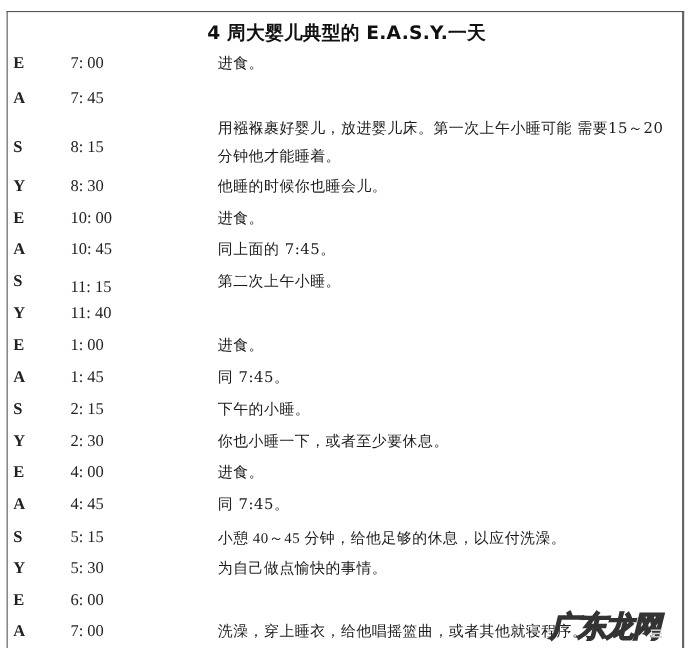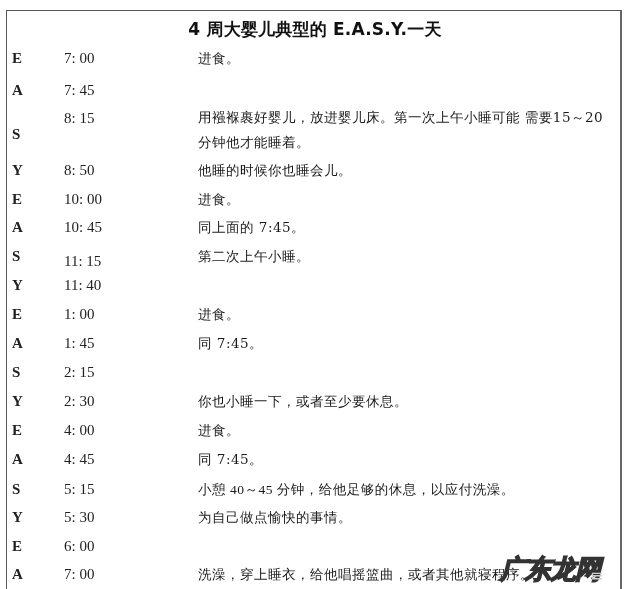--- a/index.html
+++ b/index.html
@@ -102,26 +102,26 @@
       <span class="letter" style="top: 0px;">E</span>
       <span class="time" style="top: 0px;">7: 00</span>
       <span class="desc" style="top: -4px;">进食。</span>
     </div>
     <div class="row" style="top: 82px;">
       <span class="letter" style="top: 0px;">A</span>
       <span class="time" style="top: 0px;">7: 45</span>
     </div>
     <div class="row" style="top: 110px;">
       <span class="letter" style="top: 16px;">S</span>
-      <span class="time" style="top: 0; text-align: center;">8: 15</span>
+      <span class="time" style="top: 16px; text-align: center;">8: 15</span>
       <span class="desc" style="top: -5px;">用襁褓裹好婴儿，放进婴儿床。第一次上午小睡可能 需要15～20 分钟他才能睡着。</span>
     </div>
     <div class="row" style="top: 162px;">
       <span class="letter" style="top: 0px;">Y</span>
-      <span class="time" style="top: 0px;">8: 50</span>
+      <span class="time" style="top: 0px;">8: 30</span>
       <span class="desc" style="top: -4px;">他睡的时候你也睡会儿。</span>
     </div>
     <div class="row" style="top: 191px;">
       <span class="letter" style="top: 0px;">E</span>
       <span class="time" style="top: 0px;">10: 00</span>
       <span class="desc" style="top: -4px;">进食。</span>
     </div>
     <div class="row" style="top: 219px;">
       <span class="letter" style="top: 0px;">A</span>
       <span class="time" style="top: 0px;">10: 45</span>
@@ -142,20 +142,21 @@
       <span class="desc" style="top: -4px;">进食。</span>
     </div>
     <div class="row" style="top: 335px;">
       <span class="letter" style="top: 0px;">A</span>
       <span class="time" style="top: 0px;">1: 45</span>
       <span class="desc" style="top: -4px;">同 7:45。</span>
     </div>
     <div class="row" style="top: 364px;">
       <span class="letter" style="top: 0px;">S</span>
       <span class="time" style="top: 0px;">2: 15</span>
+      <span class="desc" style="top: -4px;">下午的小睡。</span>
     </div>
     <div class="row" style="top: 393px;">
       <span class="letter" style="top: 0px;">Y</span>
       <span class="time" style="top: 0px;">2: 30</span>
       <span class="desc" style="top: -4px;">你也小睡一下，或者至少要休息。</span>
     </div>
     <div class="row" style="top: 422px;">
       <span class="letter" style="top: 0px;">E</span>
       <span class="time" style="top: 0px;">4: 00</span>
       <span class="desc" style="top: -4px;">进食。</span>

